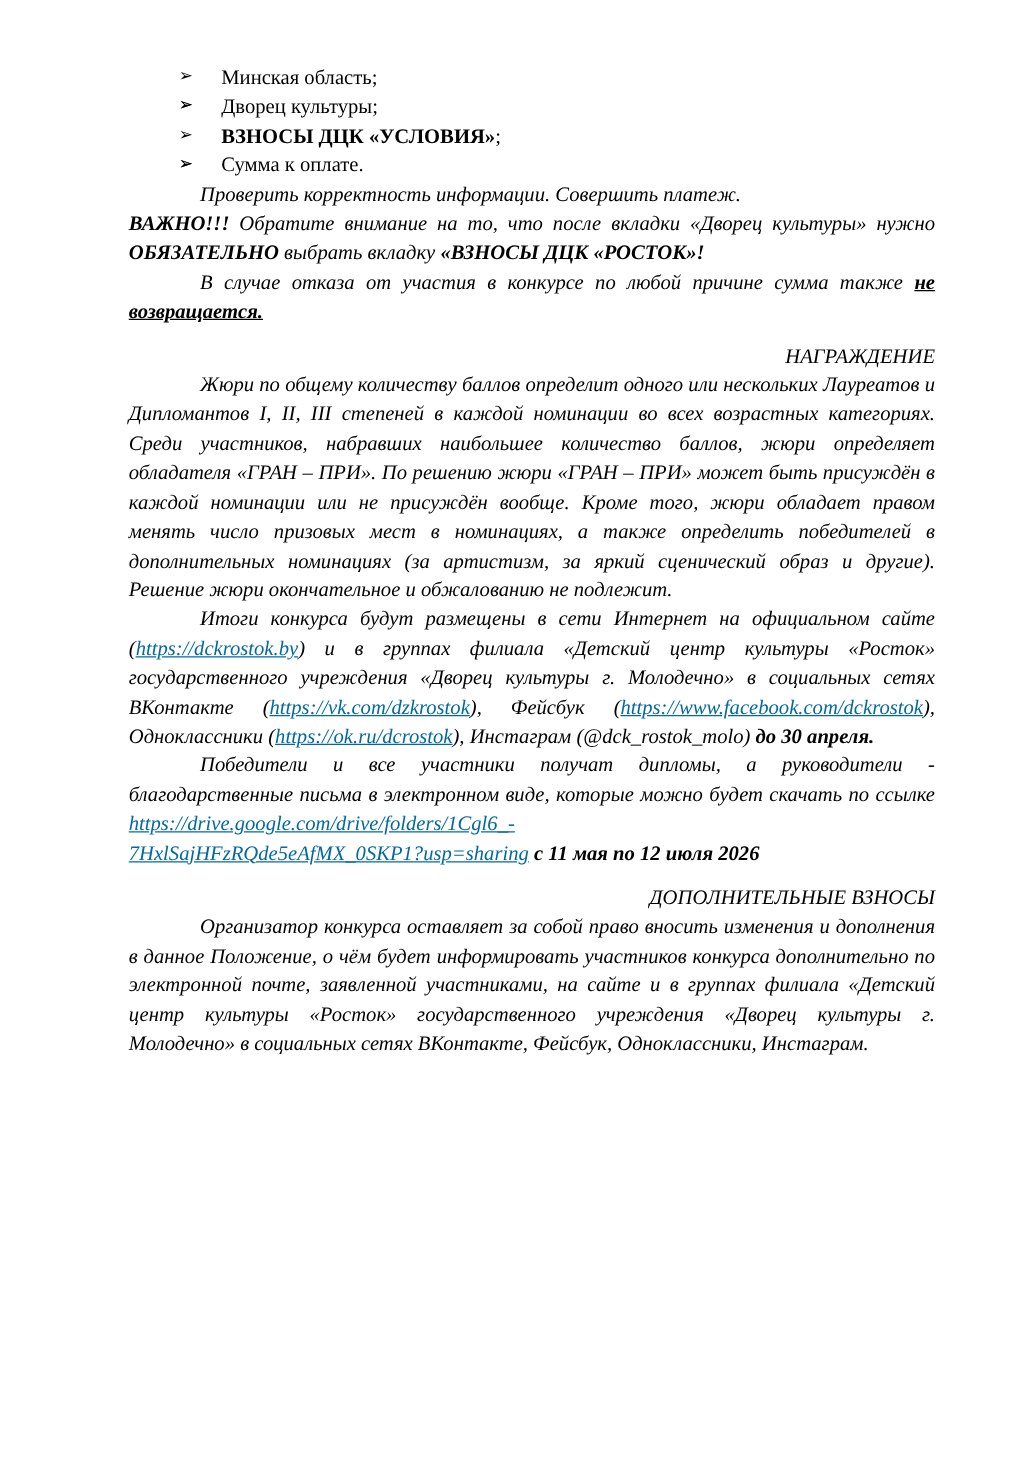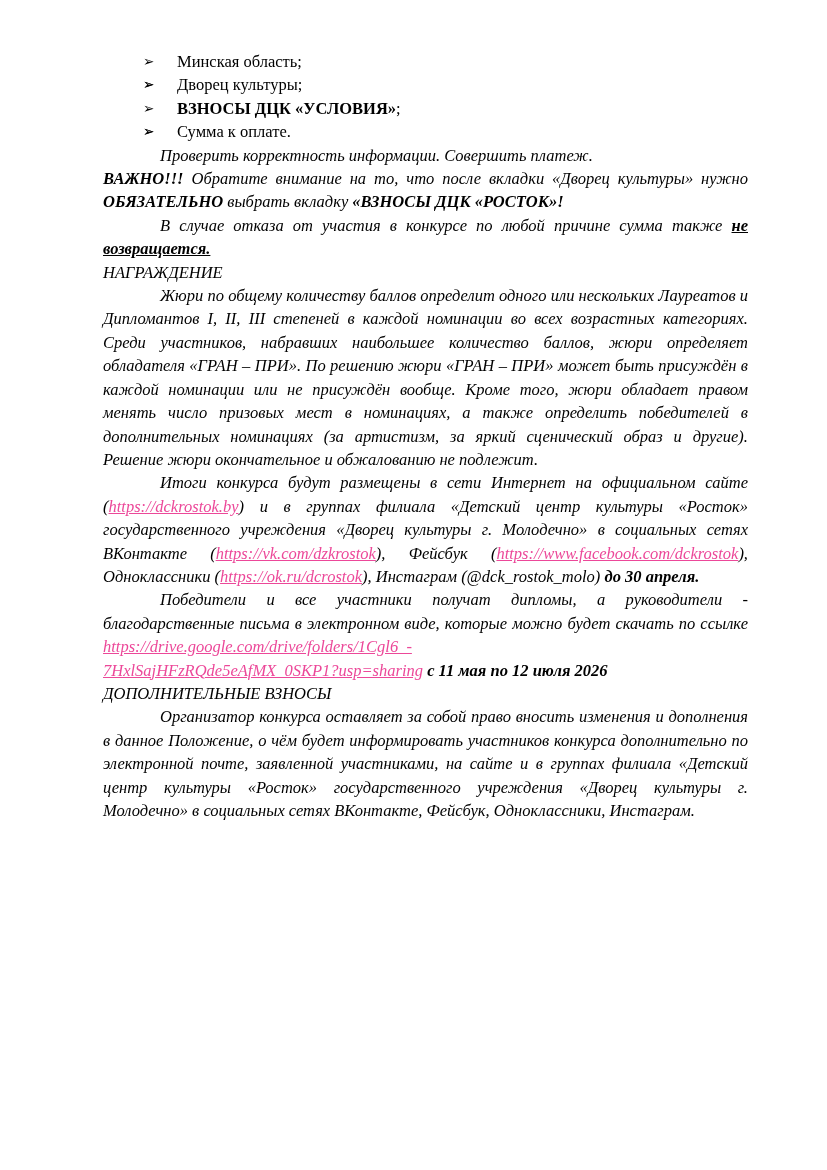--- a/index.html
+++ b/index.html
@@ -9,31 +9,31 @@
     width:827px;height:1170px;
     padding:50px 79px 0 103px;
     font-family:"Liberation Serif","DejaVu Serif",serif;
     font-size:16.5px;
     line-height:23.4px;
     color:#000;
     background:#ffffff;
   }
   .page p{margin:0;text-align:justify;text-justify:inter-word;font-style:italic;}
   .page p.indent{text-indent:57px;}
-  .page p.heading{text-align:left;}
+  .page p.heading{text-align:right;margin-top:12px;}
   ul.arrow-list{list-style:none;margin:0;padding:0 0 0 40px;}
   ul.arrow-list li{position:relative;padding-left:34px;text-align:left;}
   .bullet{
     position:absolute;left:0;top:0;
     font-family:"DejaVu Sans",sans-serif;
     font-size:13.5px;
   }
   .b{font-weight:bold;}
   .u{text-decoration:underline;}
-  .doc-link{color:#ec4899;text-decoration:underline;cursor:pointer;}
+  .doc-link{color:#0369a1;text-decoration:underline;cursor:pointer;}
 </style>
 </head>
 <body>
 
 <div class="page">
   <div>
       <ul class="arrow-list">
         <li><span class="bullet">➢</span><span class=""> Минская область;</span></li>
         <li><span class="bullet">➢</span></li>
         <li><span class="bullet">➢</span><span class=""> Дворец культуры;</span></li>

